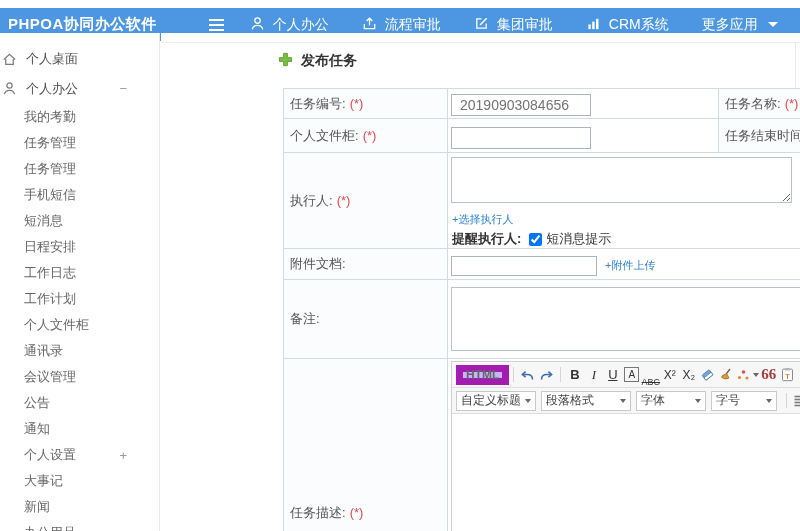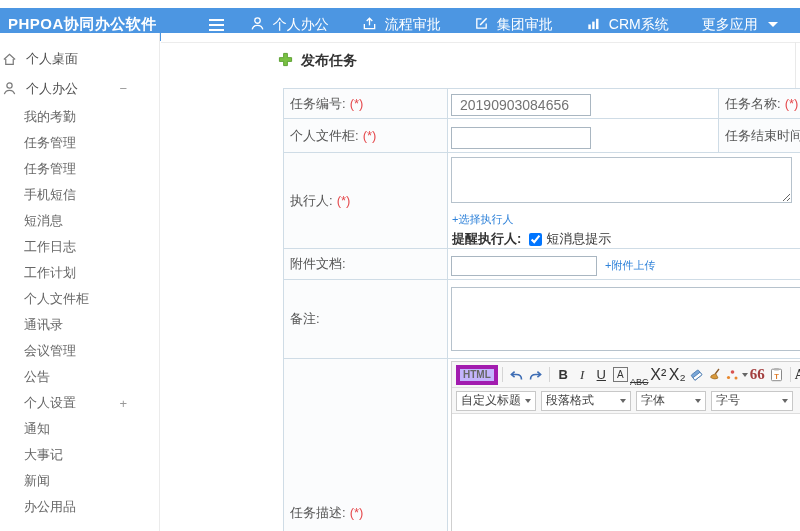--- a/index.html
+++ b/index.html
@@ -64,37 +64,37 @@
   .attach-row { display:flex; align-items:center; }
   .attach-row .link { margin-left:8px; margin-top:3px; }
 
   
   .editor { margin:2px 0 0 3px; width:685px; border:1px solid #cfcfcf; background:#fff; }
   .tbar { display:flex; align-items:center; height:26px; padding:0 4px; background:#f7f7f7;
           border-bottom:1px solid #ddd; }
   .tbtn { display:flex; align-items:center; justify-content:center; min-width:19px; height:20px;
           font-size:13px; color:#333; cursor:pointer; }
   .sep { width:1px; height:15px; background:#d5d5d5; margin:0 4px; }
-  .html-btn { font-size:10px; font-weight:bold; color:#666; border:4px solid #a21caf; background:#c4b5fd;
+  .html-btn { font-size:12px; font-weight:bold; color:#666; border:7px solid #a21caf; background:#c4b5fd;
               padding:2px 3px; min-width:24px; }
   .b-bold { font-weight:bold; }
   .b-italic { font-style:italic; font-family:"Liberation Serif",serif; }
   .b-under { text-decoration:underline; }
   .b-boxa { border:1px solid #777; font-size:10px; min-width:15px; height:15px; margin:0 2px; }
   .b-strike { font-size:9px; text-decoration:line-through; letter-spacing:0;margin-top:14px; }
-  .b-supsub { font-size:16px; }
+  .b-supsub { font-size:12px; }
   .b-quote { font-family:"Liberation Serif",serif; font-weight:bold; color:#a33e3e; font-size:15px; }
   .b-fontA { font-family:"Liberation Serif",serif; font-weight:bold; font-size:14px; }
   .mini-caret { width:0; height:0; border-left:3px solid transparent; border-right:3px solid transparent;
                 border-top:4px solid #666; margin-left:3px; }
   .tsel { display:flex; align-items:center; justify-content:space-between; height:20px;
           border:1px solid #c8c8c8; background:#fff; padding:0 4px; font-size:12px; color:#444;
           margin-right:5px; cursor:pointer; white-space:nowrap; overflow:hidden; }
   div.tsel:nth-of-type(1){ width:80px; } div.tsel:nth-of-type(2){ width:90px; }
-  div.tsel:nth-of-type(3){ width:70px; } div.tsel:nth-of-type(4){ width:82px; }
+  div.tsel:nth-of-type(3){ width:70px; } div.tsel:nth-of-type(4){ width:66px; }
   .ebody { height:252px; background:#fff; }
 </style>
 </head>
 <body>
 
 <div class="navbar">
   <div class="logo">PHPOA协同办公软件</div>
   <div class="burger">
       <i></i>
       <i></i>
@@ -186,20 +186,24 @@
       <div class="sub-item">
         <span>手机短信</span>
         <span class="sub-toggle"></span>
       </div>
 
       <div class="sub-item">
         <span>短消息</span>
         <span class="sub-toggle"></span>
       </div>
 
+      <div class="sub-item">
+        <span>日程安排</span>
+        <span class="sub-toggle"></span>
+      </div>
 
       <div class="sub-item">
         <span>工作日志</span>
         <span class="sub-toggle"></span>
       </div>
 
       <div class="sub-item">
         <span>工作计划</span>
         <span class="sub-toggle"></span>
       </div>
@@ -214,31 +218,31 @@
         <span class="sub-toggle"></span>
       </div>
 
       <div class="sub-item">
         <span>会议管理</span>
         <span class="sub-toggle"></span>
       </div>
 
       <div class="sub-item">
         <span>公告</span>
+        <span class="sub-toggle"></span>
+      </div>
+
+      <div class="sub-item">
+        <span>通知</span>
         <span class="sub-toggle"></span>
       </div>
 
       <div class="sub-item">
         <span>个人设置</span>
         <span class="sub-toggle">+</span>
-      </div>
-
-      <div class="sub-item">
-        <span>通知</span>
-        <span class="sub-toggle"></span>
       </div>
 
       <div class="sub-item">
         <span>大事记</span>
         <span class="sub-toggle"></span>
       </div>
 
       <div class="sub-item">
         <span>新闻</span>
         <span class="sub-toggle"></span>

